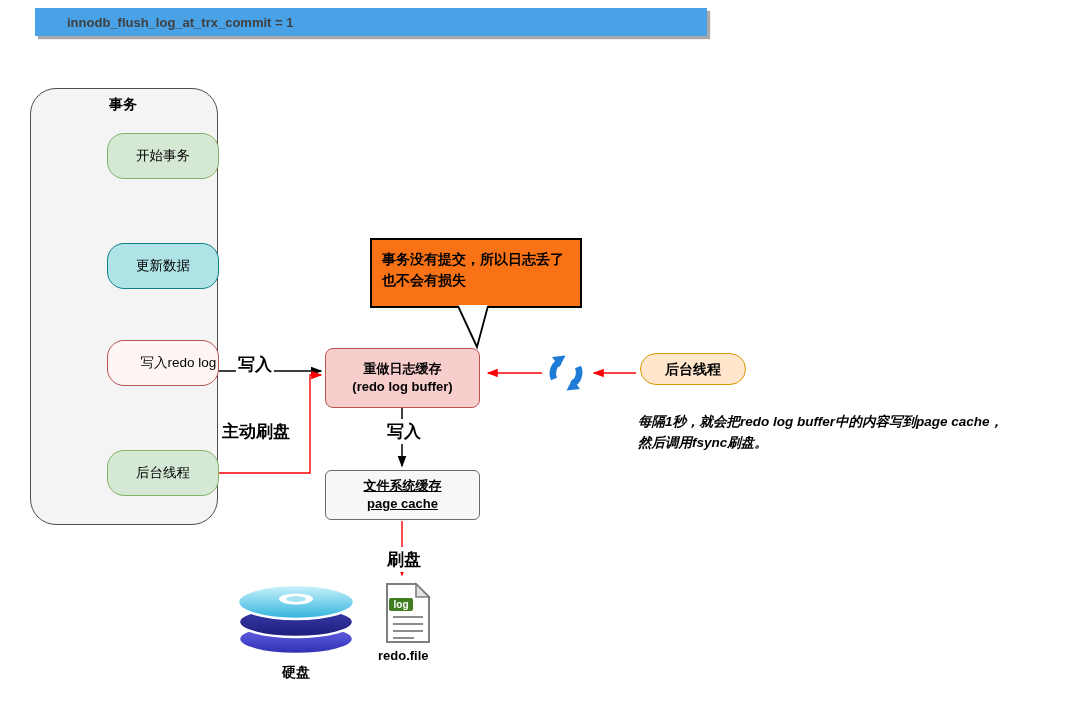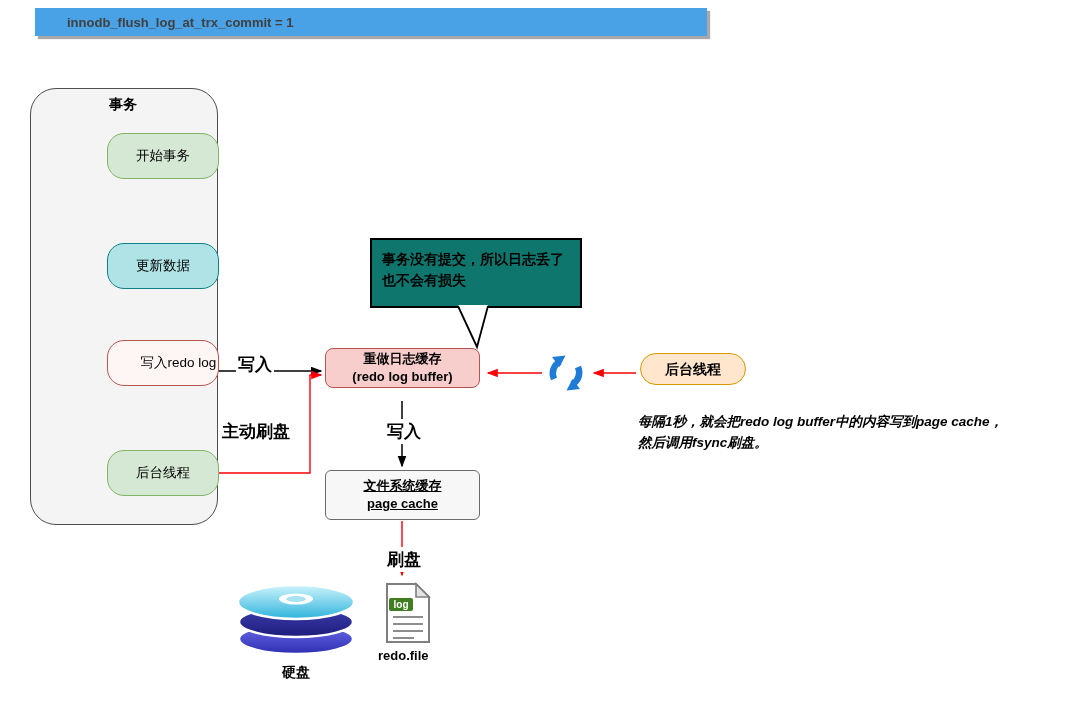--- a/index.html
+++ b/index.html
@@ -23,30 +23,30 @@
 
   .step{position:absolute;left:67px;width:112px;height:46px;z-index:3;border-radius:17px;
     display:flex;align-items:center;justify-content:center;font-size:13.5px;box-sizing:border-box;margin-left:40px;}
   .box-green{background:var(--green_fill,#d5e8d4);border:1.5px solid var(--green_stroke,#82b366);}
   .box-teal{background:var(--teal_fill,#b0e3e6);border:1.5px solid var(--teal_stroke,#0e8088);}
   .box-redlight{background:var(--redlight_fill,#fef6f5);border:1.5px solid var(--red_stroke,#b85450);padding-left:31px;}
 
   
   .node{position:absolute;z-index:3;box-sizing:border-box;display:flex;flex-direction:column;
     align-items:center;justify-content:center;text-align:center;font-weight:bold;font-size:13px;line-height:1.35;}
-  .buffer-node{left:325px;top:348px;width:155px;height:40px;border-radius:8px;
+  .buffer-node{left:325px;top:348px;width:155px;height:60px;border-radius:8px;
     background:var(--red_fill,#f8cecc);border:1.5px solid var(--red_stroke,#b85450);}
   .cache-node{left:325px;top:470px;width:155px;height:50px;border-radius:6px;
     background:#f7f7f7;border:1.5px solid #6b6b6b;text-decoration:underline;}
   .thread-node{left:640px;top:353px;width:106px;height:32px;border-radius:20px;
     background:var(--orange_fill,#ffe6cc);border:1.5px solid var(--orange_stroke,#d79b00);font-size:14px;}
 
   
   .callout{position:absolute;left:370px;top:238px;width:212px;height:70px;z-index:3;
-    background:#0f766e;border:2px solid #000;box-sizing:border-box;
+    background:#f97316;border:2px solid #000;box-sizing:border-box;
     padding:9px 10px;font-weight:bold;font-size:14px;line-height:1.5;}
   .callout-tail{position:absolute;left:450px;top:302px;z-index:4;}
 
   
   .edge-label{position:absolute;z-index:3;font-weight:bold;font-size:17px;background:#fff;
     text-align:center;padding:1px 2px;}
   .lbl-write1{left:236px;top:352px;}
   .lbl-flushman{left:220px;top:419px;}
   .lbl-write2{left:379px;top:419px;width:46px;}
   .lbl-flushdisk{left:379px;top:547px;width:46px;}

